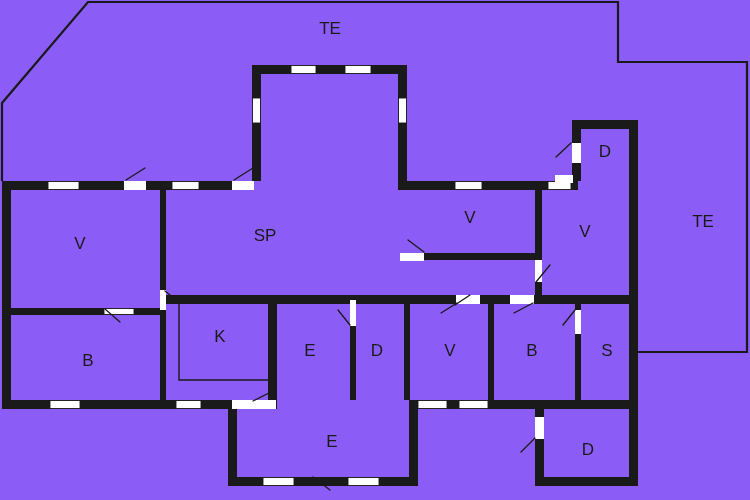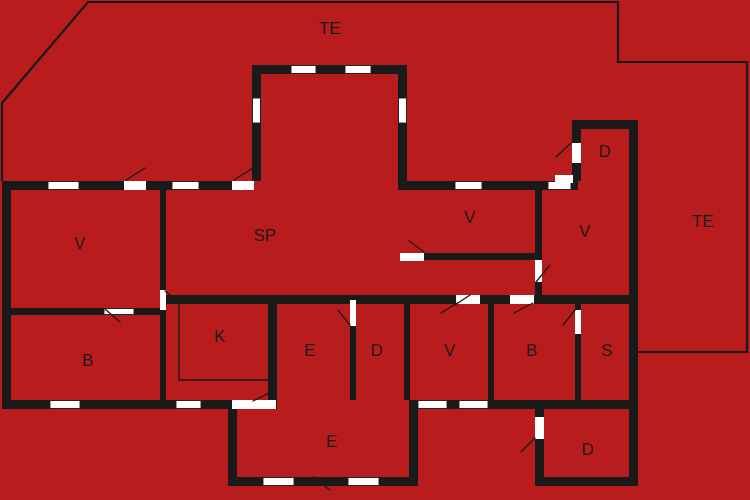--- a/index.html
+++ b/index.html
@@ -4,21 +4,21 @@
 <style>
   html, body {
     margin: 0;
     padding: 0;
     background: #ffffff;
   }
   #plan-root {
     position: relative;
     width: 750px;
     height: 500px;
-    background: #b91c1c;
+    background: #8b5cf6;
     font-family: "Liberation Sans", sans-serif;
     overflow: hidden;
   }
   #plan-svg {
     position: absolute;
     left: 0;
     top: 0;
     width: 750px;
     height: 500px;
     display: block;

